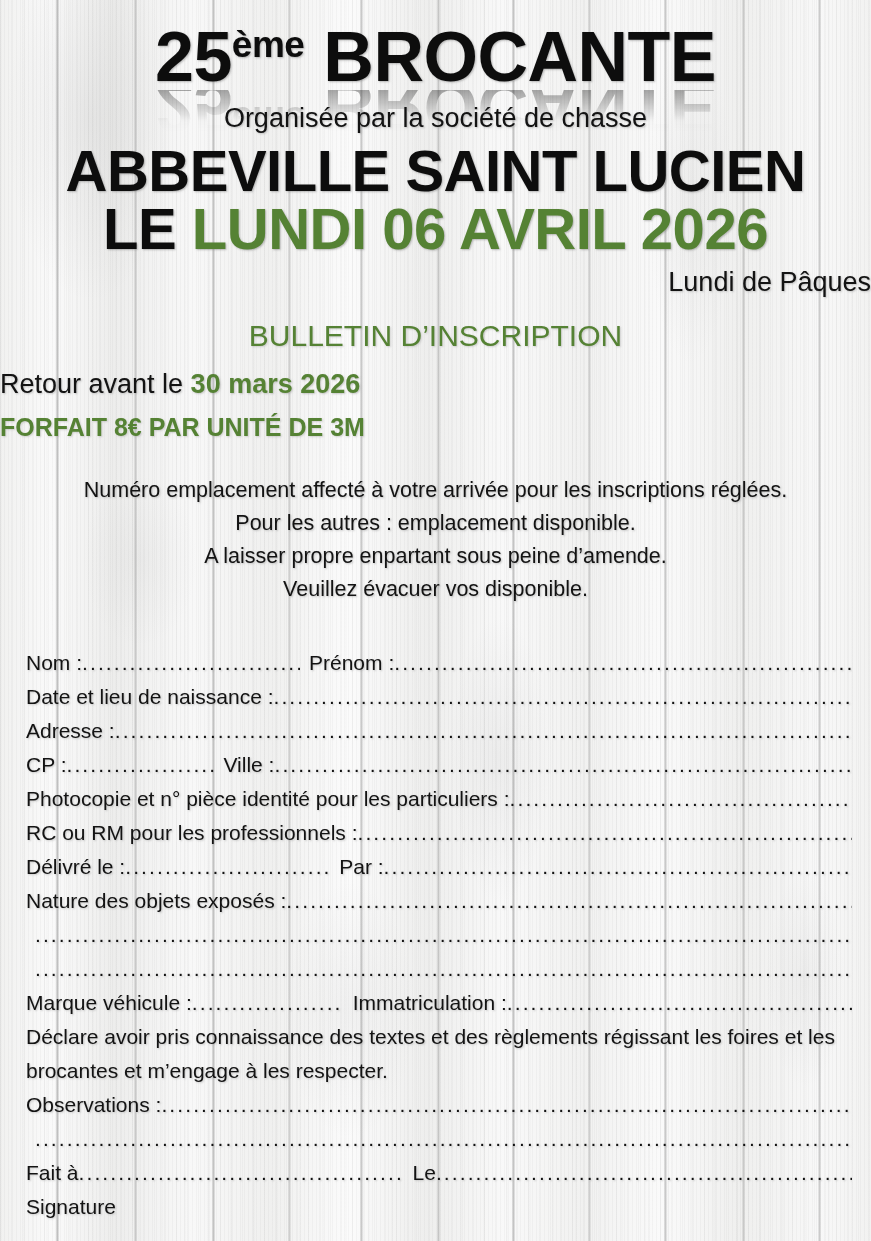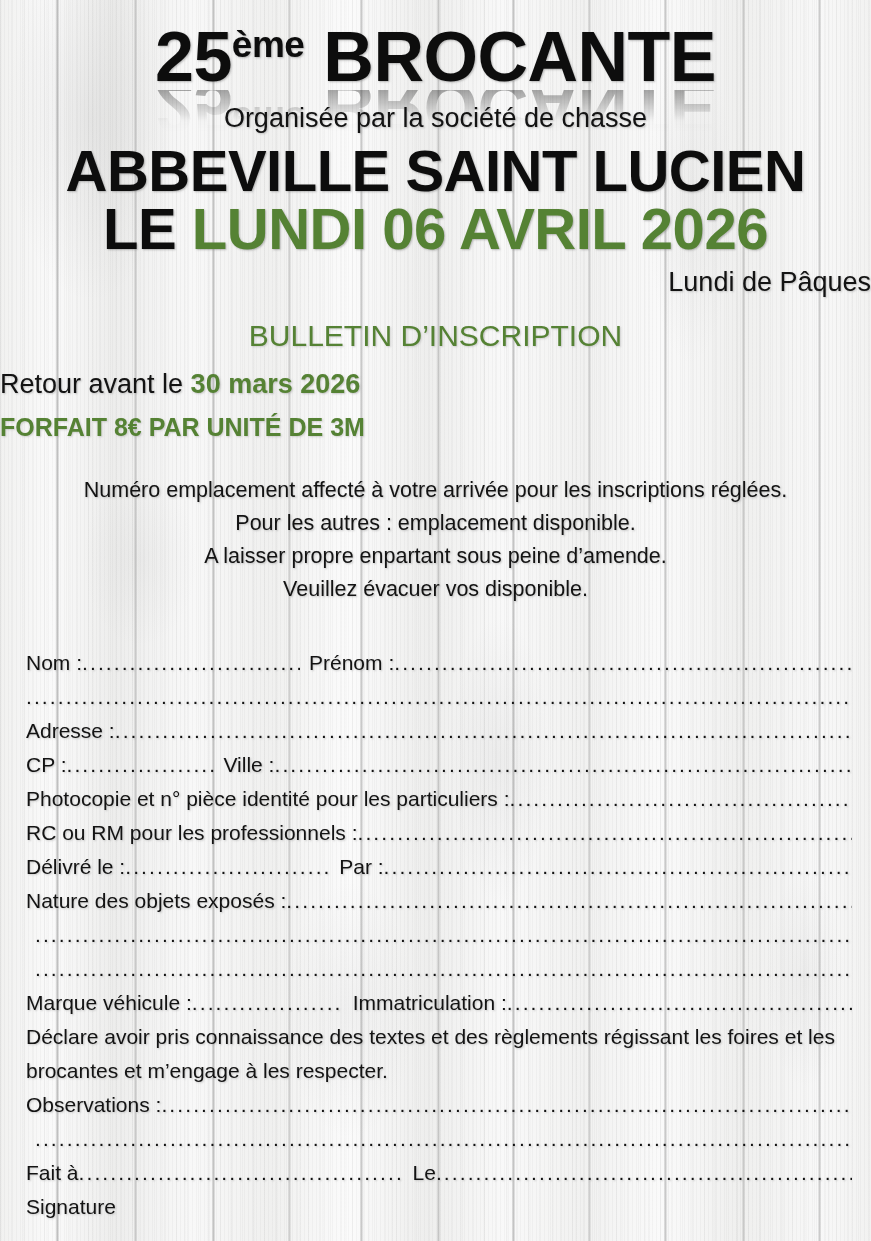--- a/index.html
+++ b/index.html
@@ -257,20 +257,21 @@
 
       <div class="frow">
         <span class="lbl">Nom : </span>
         <span class="dots fixed" style="width:218px">...........................................................................................................................................</span>
         <span class="gap"></span>
         <span class="lbl">Prénom : </span>
         <span class="dots">...........................................................................................................................................</span>
       </div>
 
       <div class="frow">
+        <span class="lbl">Date et lieu de naissance : </span>
         <span class="dots">...........................................................................................................................................</span>
       </div>
 
       <div class="frow">
         <span class="lbl">Adresse : </span>
         <span class="dots">...........................................................................................................................................</span>
       </div>
 
       <div class="frow">
         <span class="lbl">CP : </span>

